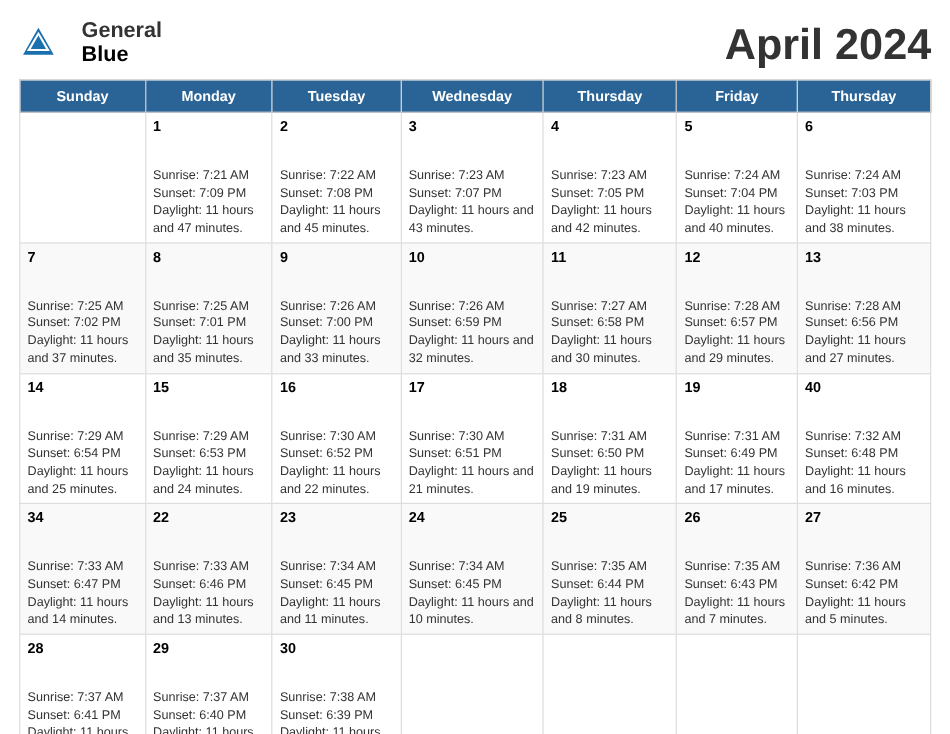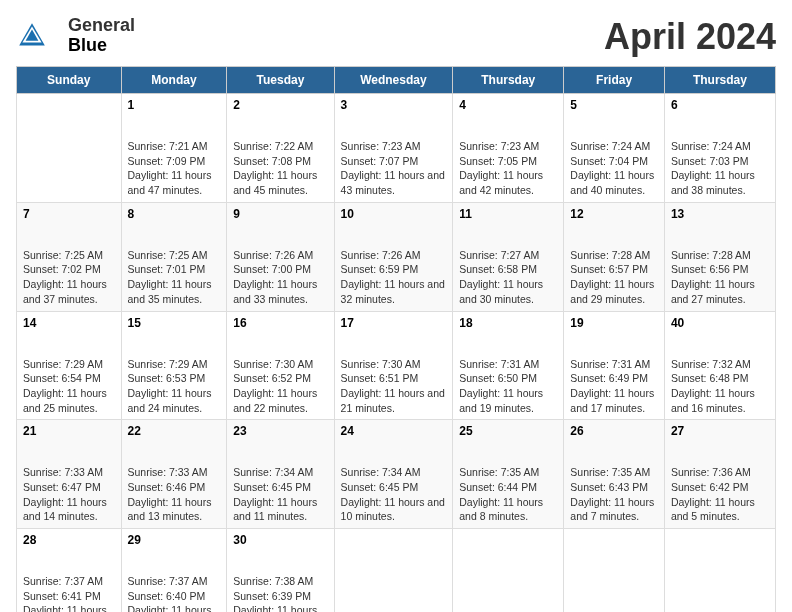--- a/index.html
+++ b/index.html
@@ -212,21 +212,21 @@
           <span class="day-num">19</span>
           <div class="day-info">Sunrise: 7:31 AM<br>Sunset: 6:49 PM<br>Daylight: 11 hours and 17 minutes.</div>
         </td>
         <td>
           <span class="day-num">40</span>
           <div class="day-info">Sunrise: 7:32 AM<br>Sunset: 6:48 PM<br>Daylight: 11 hours and 16 minutes.</div>
         </td>
       </tr>
       <tr>
         <td>
-          <span class="day-num">21</span>
+          <span class="day-num">34</span>
           <div class="day-info">Sunrise: 7:33 AM<br>Sunset: 6:47 PM<br>Daylight: 11 hours and 14 minutes.</div>
         </td>
         <td>
           <span class="day-num">22</span>
           <div class="day-info">Sunrise: 7:33 AM<br>Sunset: 6:46 PM<br>Daylight: 11 hours and 13 minutes.</div>
         </td>
         <td>
           <span class="day-num">23</span>
           <div class="day-info">Sunrise: 7:34 AM<br>Sunset: 6:45 PM<br>Daylight: 11 hours and 11 minutes.</div>
         </td>

